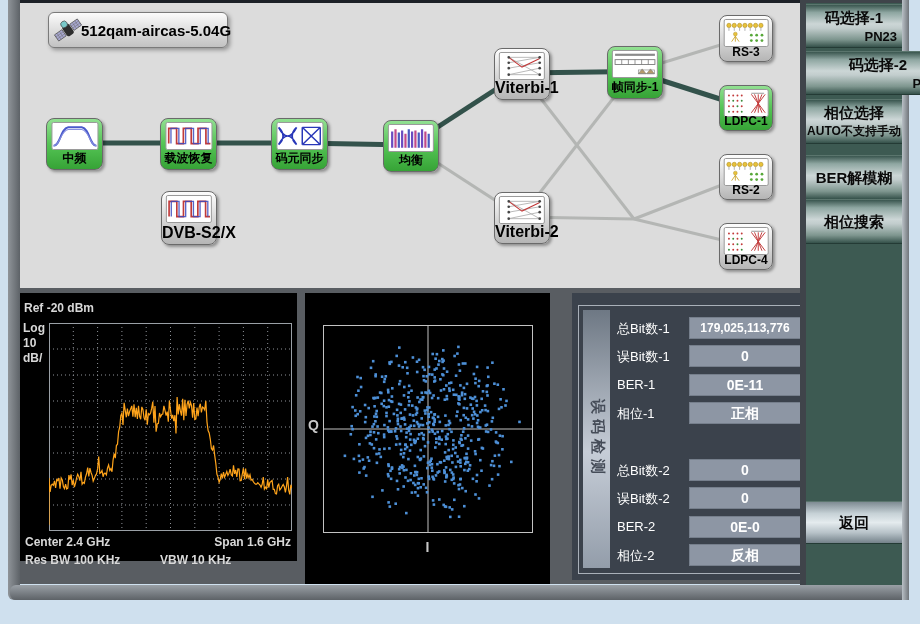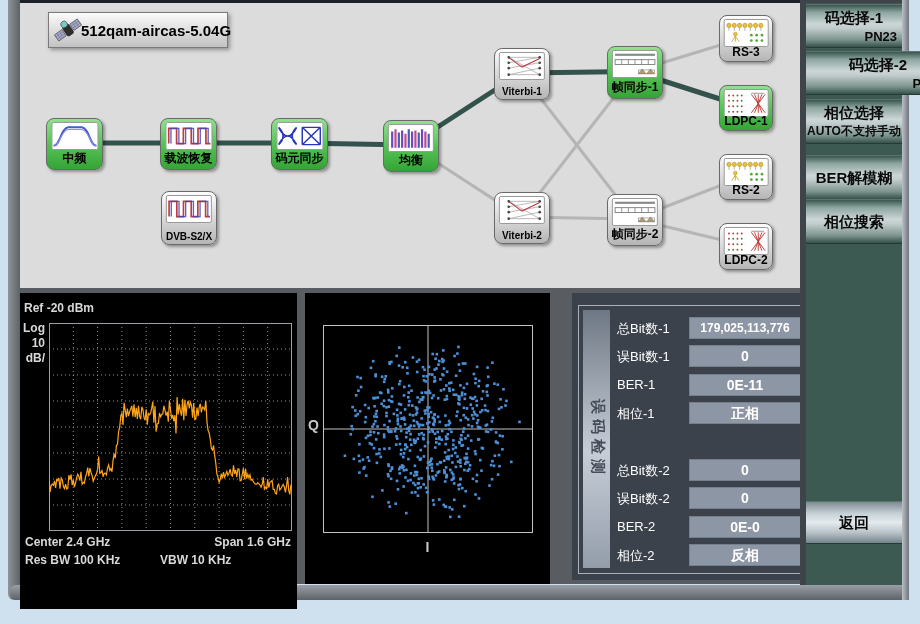--- a/index.html
+++ b/index.html
@@ -12,27 +12,27 @@
   .chrome-right{position:absolute;left:902px;top:0;width:7px;height:600px;background:linear-gradient(90deg,#b9c0c6,#70757a);}
   
   #flow{position:absolute;left:20px;top:3px;width:780px;height:285px;background:#dcdcdc;}
   #flow-svg{position:absolute;left:0;top:0;}
   .block{position:absolute;border-radius:8px;border:1px solid #6a6a6a;box-shadow:2px 2px 3px rgba(0,0,0,.35);z-index:2;}
   .block.green{background:linear-gradient(180deg,#92e092 0%,#55c455 50%,#36a336 100%);}
   .block.gray{background:linear-gradient(180deg,#fdfdfd 0%,#d6d6d6 55%,#b5b5b5 100%);}
   .bicon{position:absolute;top:3px;left:50%;transform:translateX(-50%);width:82%;height:26px;background:#fff;border:1px solid #9a9a9a;border-radius:2px;overflow:hidden;}
   .bicon svg{width:100%;height:100%;display:block;}
   .blabel{position:absolute;bottom:2px;left:0;width:100%;text-align:center;font-weight:bold;font-size:12px;color:#000;white-space:nowrap;}
-  .blabel.small{font-size:10px;}
-  #title-chip{position:absolute;left:28px;top:9px;width:178px;height:34px;border-radius:0;border:1px solid #7a7a7a;background:linear-gradient(180deg,#fbfbfb,#c2c2c2);box-shadow:2px 2px 4px rgba(0,0,0,.35);display:flex;align-items:center;z-index:3;}
+  .blabel.small{font-size:16px;}
+  #title-chip{position:absolute;left:28px;top:9px;width:178px;height:34px;border-radius:6px;border:1px solid #7a7a7a;background:linear-gradient(180deg,#fbfbfb,#c2c2c2);box-shadow:2px 2px 4px rgba(0,0,0,.35);display:flex;align-items:center;z-index:3;}
   #title-chip .sat{width:30px;height:30px;margin-left:4px;flex:0 0 auto;}
   #title-chip .t{font-weight:bold;font-size:15px;color:#000;margin-left:-2px;white-space:nowrap;}
   
   #bottom{position:absolute;left:20px;top:288px;width:780px;height:296px;background:#595d62;}
-  #spectrum{position:absolute;left:0;top:5px;width:277px;height:316px;background:#000;color:#d8d8d8;text-align:right;}
+  #spectrum{position:absolute;left:0;top:5px;width:277px;height:268px;background:#000;color:#d8d8d8;}
   .sp-ref{position:absolute;left:4px;top:8px;font-weight:bold;font-size:12px;}
   .sp-scale{position:absolute;left:3px;top:28px;font-weight:bold;font-size:12px;line-height:15px;}
   .sp-grid{position:absolute;left:29px;top:30px;}
   .sp-bl{position:absolute;font-weight:bold;font-size:12px;}
   #constellation{position:absolute;left:285px;top:5px;width:245px;height:291px;background:#000;color:#c8c8c8;}
   .cq{position:absolute;left:3px;top:124px;font-weight:bold;font-size:14px;}
   .ci{position:absolute;left:0px;top:246px;width:100%;text-align:center;font-weight:bold;font-size:14px;}
   .const-svg{position:absolute;left:18px;top:32px;}
   #errpanel{position:absolute;left:552px;top:5px;width:246px;height:287px;background:#3b424c;}
   .err-inner{position:absolute;left:6px;top:12px;width:228px;height:267px;border:1px solid #a9b0b9;}
@@ -195,33 +195,20 @@
             <rect x="2" y="2.5" width="36" height="2" fill="#8a8a8a"></rect>
             <rect x="2" y="8" width="36" height="4.5" fill="none" stroke="#777" stroke-width="0.8"></rect>
             <path d="M8 8V12.5 M14 8V12.5 M20 8V12.5 M26 8V12.5 M32 8V12.5" stroke="#777" stroke-width="0.7"></path>
             <path d="M23 21 l3.5-4.5 3.5 4.5 z" fill="#b59a6a" stroke="#776" stroke-width="0.5"></path>
             <path d="M30.5 21 l3.5-4.5 3.5 4.5 z" fill="#b59a6a" stroke="#776" stroke-width="0.5"></path>
             <rect x="23" y="17.5" width="14.5" height="3.5" fill="none" stroke="#888" stroke-width="0.6"></rect>
           </svg>
         </div>
         <div class="blabel">帧同步-1</div>
       </div>
-      <div class="block gray" style="left: 587px; top: 191px; width: 54px; height: 50px;">
-        <div class="bicon">
-          <svg viewBox="0 0 40 24" preserveAspectRatio="none">
-            <rect x="2" y="2.5" width="36" height="2" fill="#8a8a8a"></rect>
-            <rect x="2" y="8" width="36" height="4.5" fill="none" stroke="#777" stroke-width="0.8"></rect>
-            <path d="M8 8V12.5 M14 8V12.5 M20 8V12.5 M26 8V12.5 M32 8V12.5" stroke="#777" stroke-width="0.7"></path>
-            <path d="M23 21 l3.5-4.5 3.5 4.5 z" fill="#b59a6a" stroke="#776" stroke-width="0.5"></path>
-            <path d="M30.5 21 l3.5-4.5 3.5 4.5 z" fill="#b59a6a" stroke="#776" stroke-width="0.5"></path>
-            <rect x="23" y="17.5" width="14.5" height="3.5" fill="none" stroke="#888" stroke-width="0.6"></rect>
-          </svg>
-        </div>
-        <div class="blabel">帧同步-2</div>
-      </div>
       <div class="block gray" style="left: 699px; top: 12px; width: 52px; height: 45px;">
         <div class="bicon">
           <svg viewBox="0 0 40 24" preserveAspectRatio="none">
             <g fill="#e8c23a" stroke="#a8871e" stroke-width="0.5">
               <circle cx="4" cy="5" r="2"></circle>
               <circle cx="9" cy="5" r="2"></circle>
               <circle cx="14" cy="5" r="2"></circle>
               <circle cx="19" cy="5" r="2"></circle>
               <circle cx="24" cy="5" r="2"></circle>
               <circle cx="29" cy="5" r="2"></circle>
@@ -322,21 +309,21 @@
               <circle cx="12" cy="15" r="0.9"></circle>
               <circle cx="4" cy="20" r="0.9"></circle>
               <circle cx="16" cy="20" r="0.9"></circle>
             </g>
             <path d="M25 3h12" stroke="#888" stroke-width="0.8"></path>
             <g stroke="#c23a3a" stroke-width="0.9" fill="none">
               <path d="M25 4 L38 21 M28 4 L35 21 M31.5 4 L31.5 21 M35 4 L28 21 M38 4 L25 21"></path>
             </g>
           </svg>
         </div>
-        <div class="blabel">LDPC-2</div>
+        <div class="blabel">LDPC-4</div>
       </div>
     </div>
 
   <div id="bottom">
     <div id="spectrum">
       <div class="sp-ref">Ref  -20 dBm</div>
       <div class="sp-scale">
         <div>Log</div>
         <div>10</div>
         <div>dB/</div>

